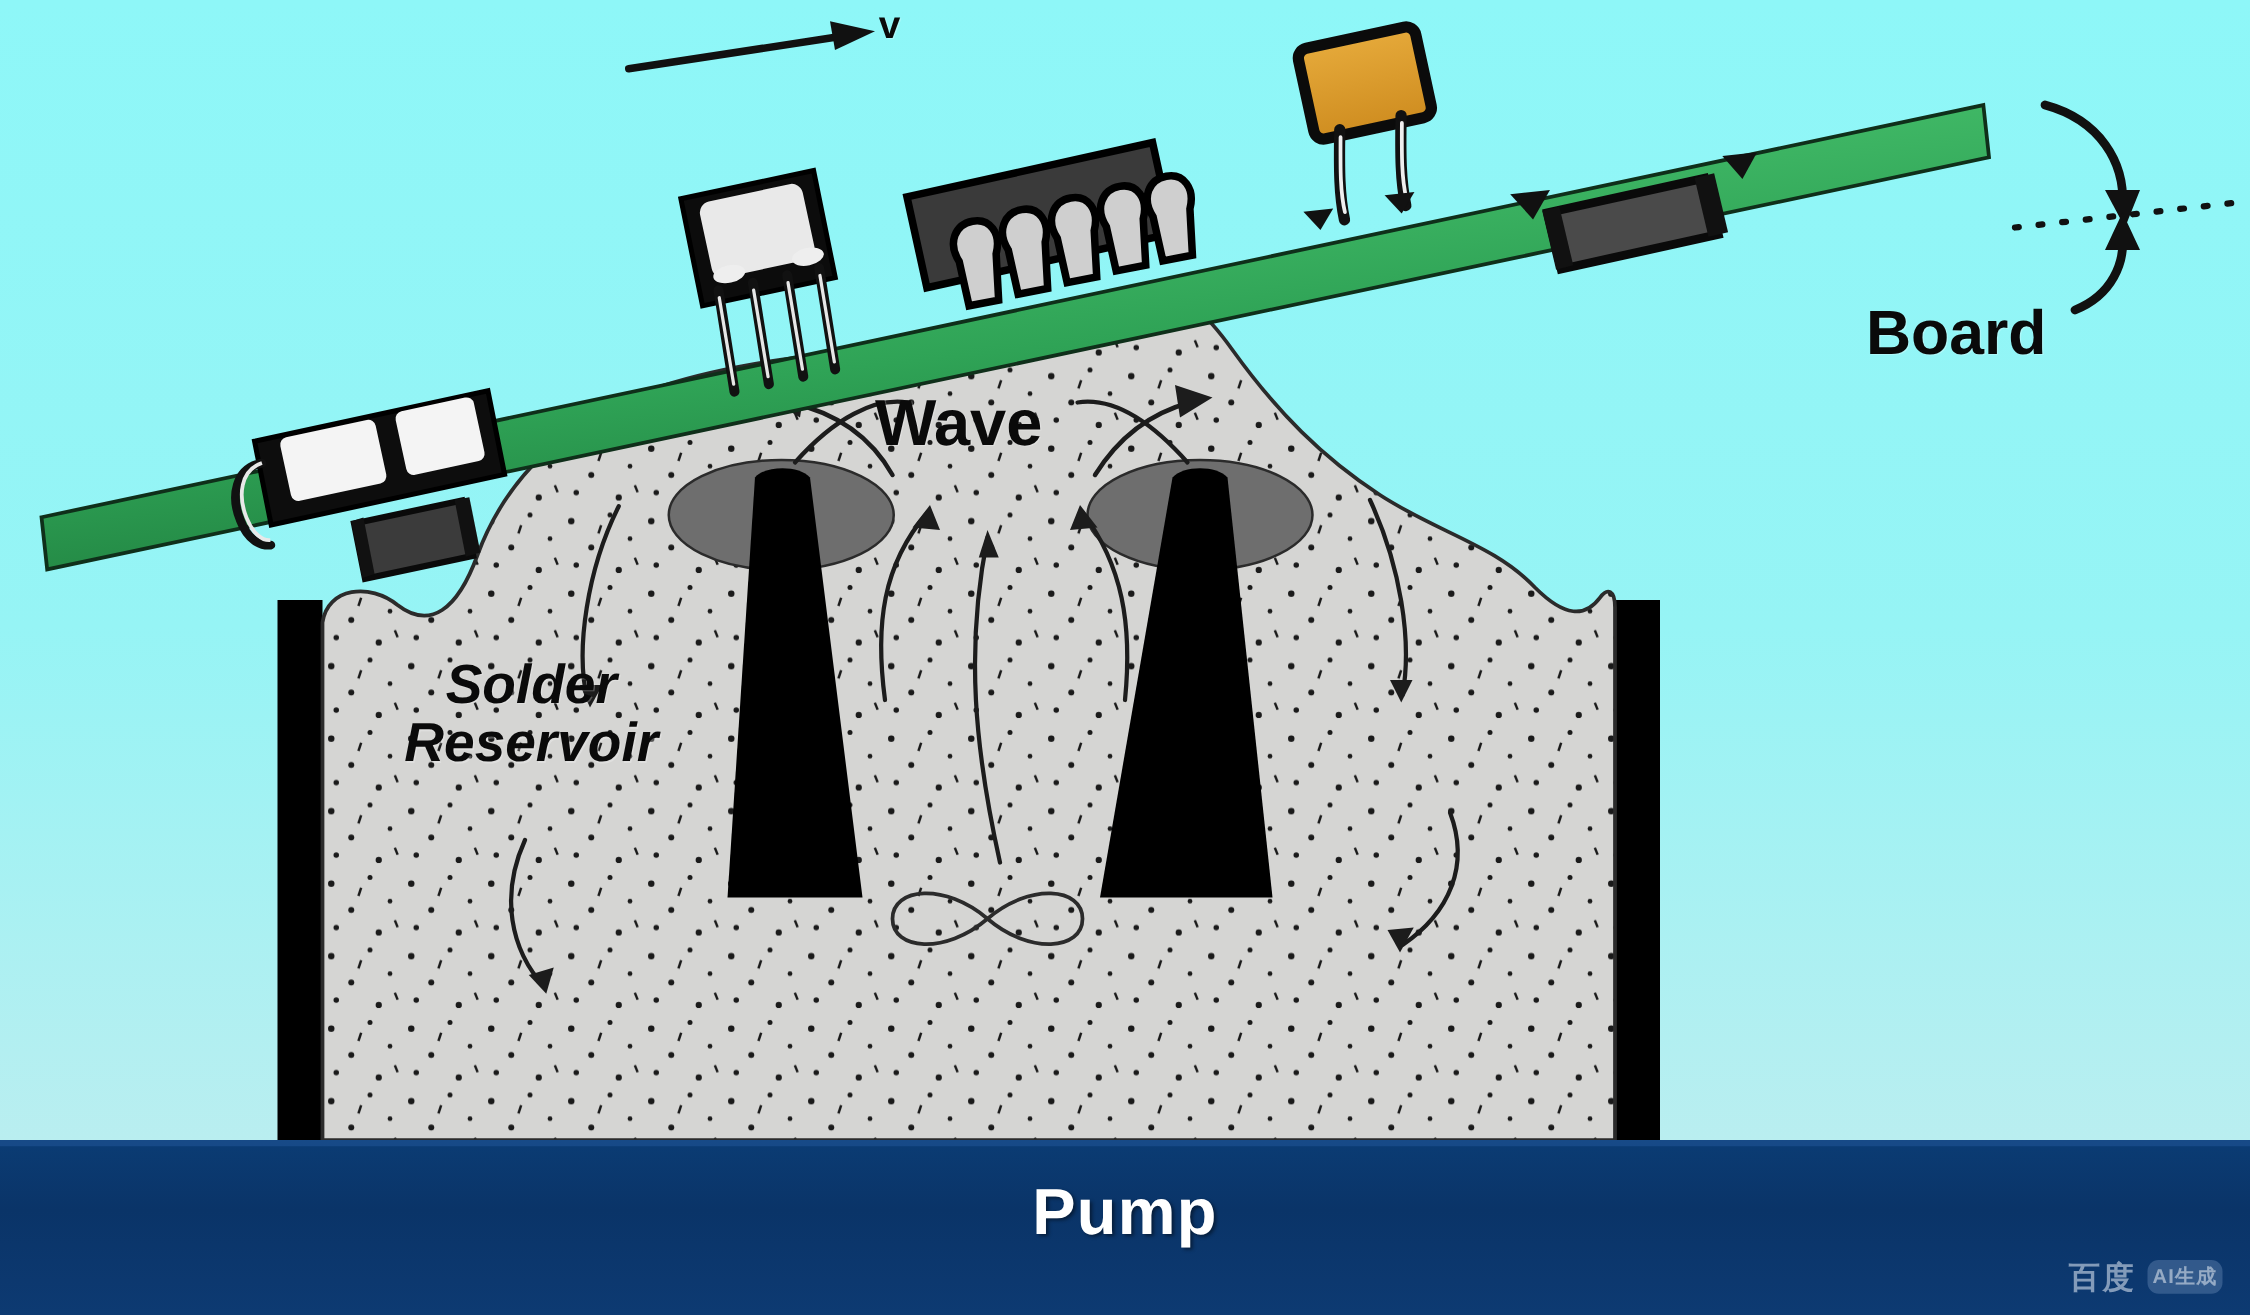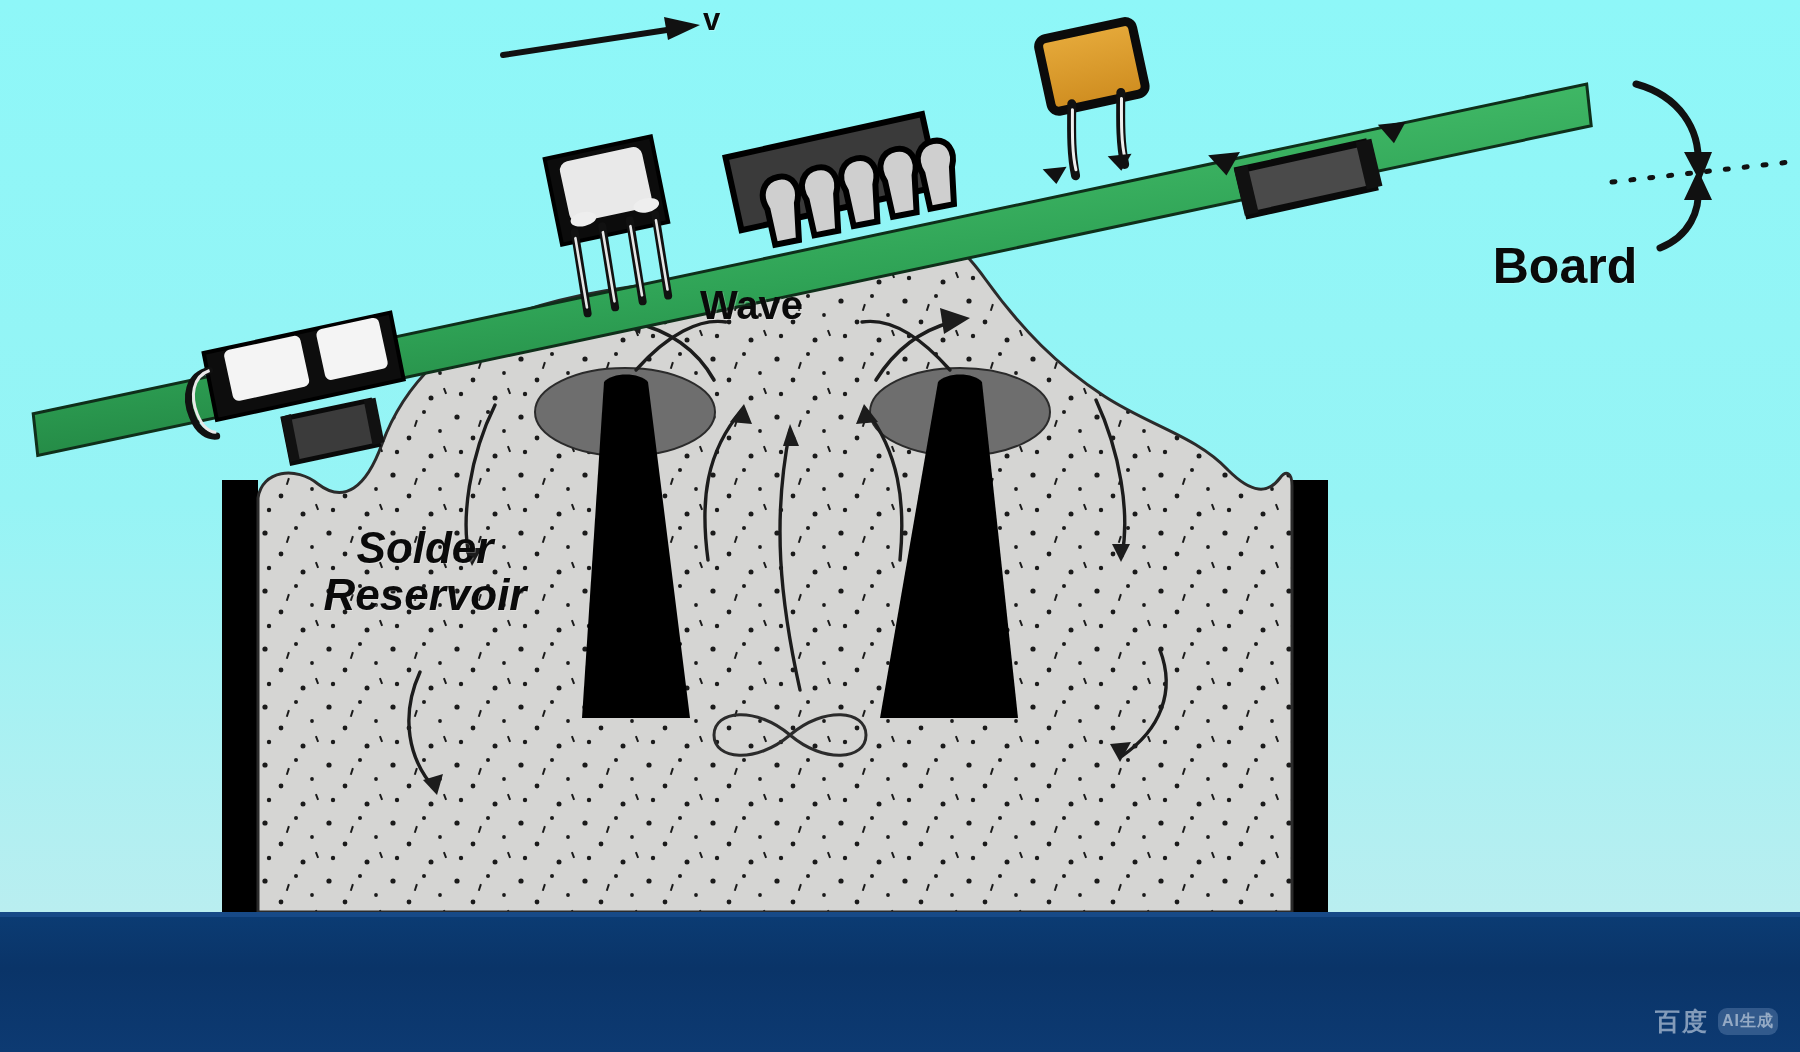--- a/index.html
+++ b/index.html
@@ -30,21 +30,21 @@
   #watermark .wm-badge{
     background:#46runs;background:#4a6f9e;color:#e9f1fa;font-size:16px;font-weight:bold;
     border-radius:9px;padding:3px 4px;letter-spacing:1px;
   }
   svg.layer{position:absolute;left:0;top:0;width:1800px;height:1052px;overflow:visible;}
   .lbl{
     position:absolute;font-weight:bold;color:#0a0a0a;line-height:1.06;
     text-shadow:1px 1px 0 rgba(255,255,255,.25);
   }
   #lbl-pcb{right:55px;top:240px;text-align:center;font-size:50px;width:360px;}
-  #lbl-wave{left:700px;top:284px;font-size:40px;}
+  #lbl-wave{left:700px;top:312px;font-size:52px;}
   #lbl-solder{left:285px;top:525px;font-size:44px;width:280px;text-align:center;font-style:italic;}
   #lbl-v{left:703px;top:4px;font-size:31px;font-weight:bold;}
 </style>
 </head>
 <body>
 
 <div id="stage">
 
   <div id="sky"></div>
 
@@ -235,19 +235,20 @@
 
   <div class="lbl" id="lbl-wave">Wave</div>
 
   <div class="lbl" id="lbl-solder">
     <div>Solder</div>
     <div>Reservoir</div>
   </div>
 
   <div id="pumpbar">
     <div class="lip"></div>
+    <div id="pump-label">Pump</div>
     <div id="watermark">
       <span class="wm-text">百度</span>
       <span class="wm-badge">AI生成</span>
     </div>
   </div>
 
 </div>
 
 </body></html>

